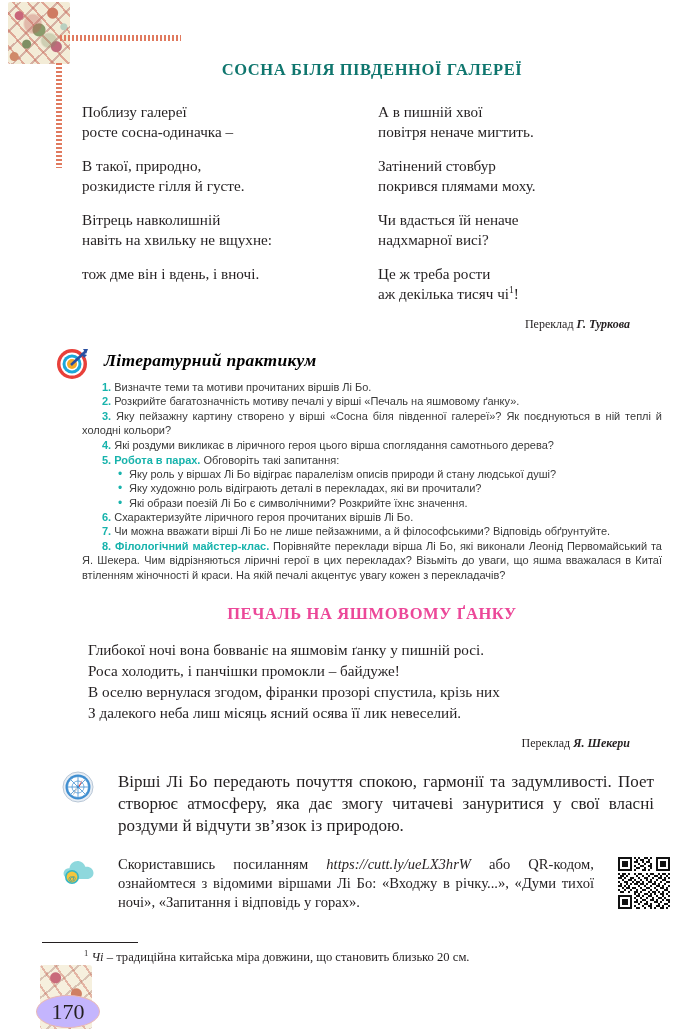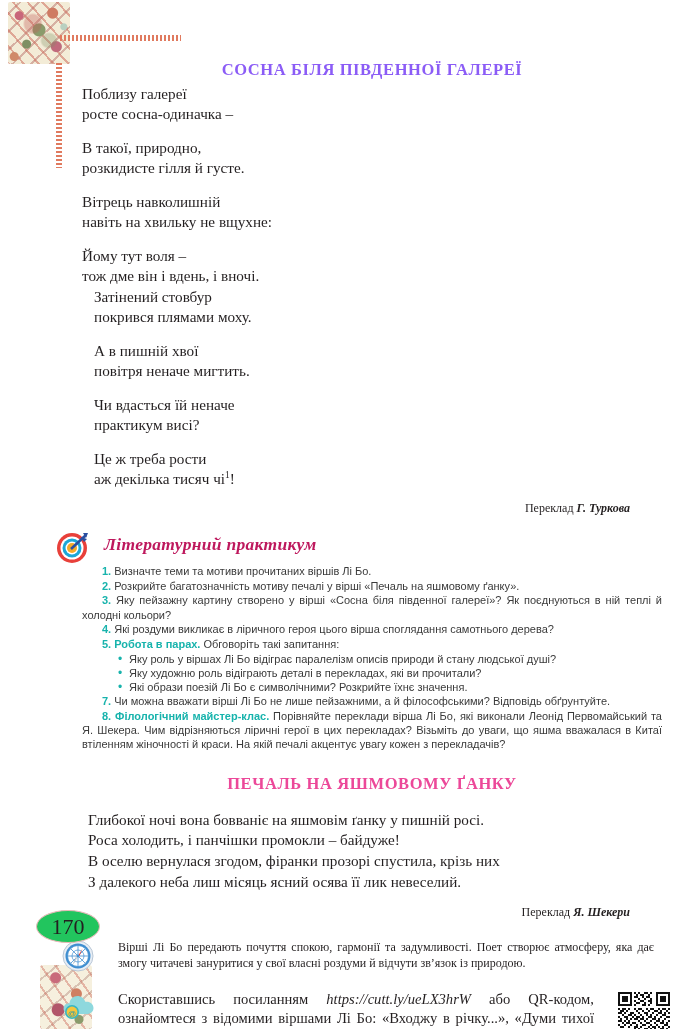--- a/index.html
+++ b/index.html
@@ -77,26 +77,26 @@
       radial-gradient(circle at 70% 45%, #cf7f63 0 5px, transparent 6px),
       radial-gradient(circle at 35% 70%, #b2566a 0 6px, transparent 7px),
       radial-gradient(circle at 75% 85%, #8a9b6b 0 4px, transparent 5px),
       repeating-linear-gradient(55deg, rgba(205,110,95,0.45) 0 2px, transparent 2px 12px),
       repeating-linear-gradient(-40deg, rgba(150,90,80,0.3) 0 2px, transparent 2px 14px),
       #f6f0de;
   }
   .page-num {
     position: absolute;
     left: 36px;
-    top: 910px;
+    top: 995px;
     width: 62px;
     height: 31px;
     border: 1.6px solid #e8b8b8;
     border-radius: 50%;
-    background: #22c55e;
+    background: #c4b5fd;
     display: flex;
     align-items: center;
     justify-content: center;
     font-family: "Liberation Serif", serif;
     font-size: 22px;
     color: #231f20;
     z-index: 5;
   }
 
   
@@ -104,35 +104,34 @@
     position: absolute;
     left: 82px;
     top: 0;
     width: 580px;
   }
 
   h1.poem-title {
     font-family: "Liberation Serif", serif;
     font-size: 16.5px;
     font-weight: bold;
-    color: #8b5cf6;
+    color: #0f766e;
     text-align: center;
     letter-spacing: 0.6px;
     margin: 0;
     padding-top: 60px;
   }
 
   
   .poem-cols {
     display: flex;
-    margin-top: 4px;
+    margin-top: 22px;
     font-family: "Liberation Serif", serif;
     font-size: 15.2px;
     line-height: 1.32;
-    flex-direction: column;
   }
   .poem-col { width: 50%; }
   .poem-col.right { padding-left: 12px; }
   .stanza { margin-bottom: 14px; }
   .stanza:last-child { margin-bottom: 0; }
   .stanza div { white-space: nowrap; }
   sup.fn { font-size: 9.5px; vertical-align: super; }
 
   .translator {
     text-align: right;
@@ -157,21 +156,21 @@
     height: 34px;
   }
   .practicum-title {
     position: absolute;
     left: 22px;
     top: 0;
     font-family: "Liberation Serif", serif;
     font-style: italic;
     font-weight: bold;
     font-size: 17.5px;
-    color: #be185d;
+    color: #000000;
     letter-spacing: 0.3px;
   }
 
   .tasks {
     font-family: "Liberation Sans", sans-serif;
     font-size: 11px;
     line-height: 1.29;
     color: #3a3a3a;
     text-align: justify;
     margin-top: 4px;
@@ -220,21 +219,21 @@
     padding-left: 6px;
   }
   .poem2 div { white-space: nowrap; }
 
   
   .note-block {
     position: relative;
     margin-top: 20px;
     padding-left: 36px;
     font-family: "Liberation Serif", serif;
-    font-size: 12px;
+    font-size: 17px;
     line-height: 1.3;
     text-align: justify;
     padding-right: 8px;
   }
   .note-block .bicon {
     position: absolute;
     left: -20px;
     top: 0;
     width: 32px;
     height: 32px;
@@ -308,37 +307,36 @@
       </div>
       <div class="stanza">
         <div>В такої, природно,</div>
         <div>розкидисте гілля й густе.</div>
       </div>
       <div class="stanza">
         <div>Вітрець навколишній</div>
         <div>навіть на хвильку не вщухне:</div>
       </div>
       <div class="stanza">
-        <div>Йому тут воля –</div>
         <div>тож дме він і вдень, і вночі.</div>
       </div>
     </div>
 
     <div class="poem-col right">
+      <div class="stanza">
+        <div>А в пишній хвої</div>
+        <div>повітря неначе мигтить.</div>
+      </div>
       <div class="stanza">
         <div>Затінений стовбур</div>
         <div>покрився плямами моху.</div>
       </div>
       <div class="stanza">
-        <div>А в пишній хвої</div>
-        <div>повітря неначе мигтить.</div>
-      </div>
-      <div class="stanza">
         <div>Чи вдасться їй неначе</div>
-        <div>практикум висі?</div>
+        <div>надхмарної висі?</div>
       </div>
       <div class="stanza">
         <div>Це ж треба рости</div>
         <div><span>аж декілька тисяч чі</span><sup class="fn">1</sup><span>!</span></div>
       </div>
     </div>
   </div>
 
   <div class="translator"><span>Переклад </span><i>Г. Туркова</i></div>
 
@@ -360,20 +358,21 @@
     <p><span class="num">1.</span><span> Визначте теми та мотиви прочитаних віршів Лі Бо.</span></p>
     <p><span class="num">2.</span><span> Розкрийте багатозначність мотиву печалі у вірші «Печаль на яшмовому ґанку».</span></p>
     <p><span class="num">3.</span><span> Яку пейзажну картину створено у вірші «Сосна біля південної галереї»? Як поєднуються в ній теплі й холодні кольори?</span></p>
     <p><span class="num">4.</span><span> Які роздуми викликає в ліричного героя цього вірша споглядання самотнього дерева?</span></p>
     <p><span class="num">5.</span><span class="hl"> Робота в парах.</span><span> Обговоріть такі запитання:</span></p>
     <ul class="subs">
       <li>Яку роль у віршах Лі Бо відіграє паралелізм описів природи й стану людської душі?</li>
       <li>Яку художню роль відіграють деталі в перекладах, які ви прочитали?</li>
       <li>Які образи поезій Лі Бо є символічними? Розкрийте їхнє значення.</li>
     </ul>
+    <p><span class="num">6.</span><span> Схарактеризуйте ліричного героя прочитаних віршів Лі Бо.</span></p>
     <p><span class="num">7.</span><span> Чи можна вважати вірші Лі Бо не лише пейзажними, а й філософськими? Відповідь обґрунтуйте.</span></p>
     <p><span class="num">8.</span><span class="hl"> Філологічний майстер-клас.</span><span> Порівняйте переклади вірша Лі Бо, які виконали Леонід Первомайський та Я. Шекера. Чим відрізняються ліричні герої в цих перекладах? Візьміть до уваги, що яшма вважалася в Китаї втіленням жіночності й краси. На якій печалі акцентує увагу кожен з перекладачів?</span></p>
   </div>
 
   <h2 class="poem-title2">ПЕЧАЛЬ НА ЯШМОВОМУ ҐАНКУ</h2>
   <div class="poem2">
     <div>Глибокої ночі вона бовваніє на яшмовім ґанку у пишній росі.</div>
     <div>Роса холодить, і панчішки промокли – байдуже!</div>
     <div>В оселю вернулася згодом, фіранки прозорі спустила, крізь них</div>
     <div>З далекого неба лиш місяць ясний осява її лик невеселий.</div>

